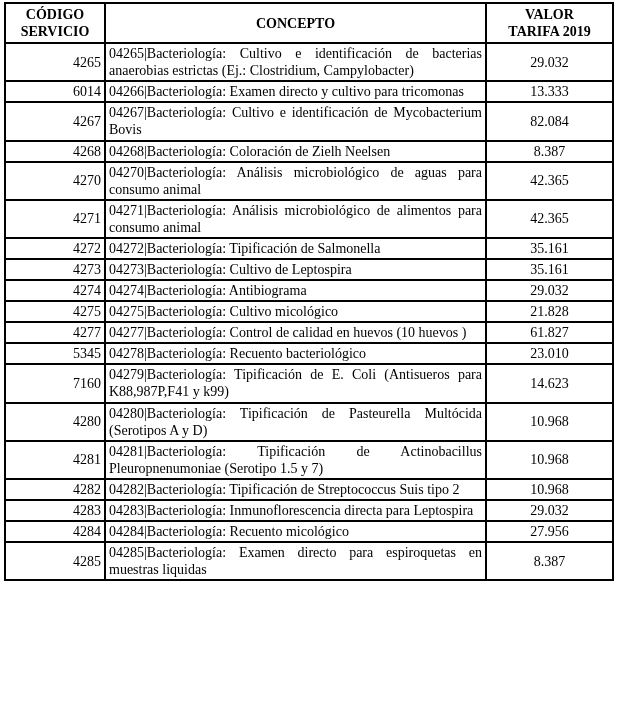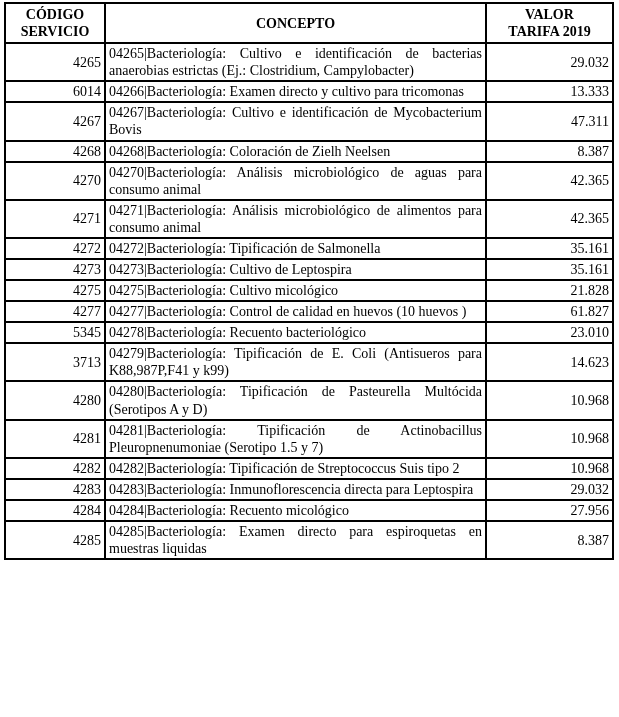--- a/index.html
+++ b/index.html
@@ -39,21 +39,21 @@
     padding: 2px 2px;
   }
   td.code-cell {
     text-align: right;
   }
   td.concept-cell {
     text-align: justify;
     padding: 1px 4px 1px 5px;
   }
   td.value-cell {
-    text-align: right;
+    text-align: center;
   }
 </style>
 </head>
 <body>
 
 <div class="page">
   <table class="tariff">
     <colgroup>
       <col class="c-code">
       <col class="c-conc">
@@ -75,21 +75,21 @@
     <td class="value-cell">29.032</td>
   </tr>
         <tr>
     <td class="code-cell">6014</td>
     <td class="concept-cell">04266|Bacteriología: Examen directo y cultivo para tricomonas</td>
     <td class="value-cell">13.333</td>
   </tr>
         <tr>
     <td class="code-cell">4267</td>
     <td class="concept-cell">04267|Bacteriología: Cultivo e identificación de Mycobacterium Bovis</td>
-    <td class="value-cell">47.311</td>
+    <td class="value-cell">82.084</td>
   </tr>
         <tr>
     <td class="code-cell">4268</td>
     <td class="concept-cell">04268|Bacteriología: Coloración de Zielh Neelsen</td>
     <td class="value-cell">8.387</td>
   </tr>
         <tr>
     <td class="code-cell">4270</td>
     <td class="concept-cell">04270|Bacteriología: Análisis microbiológico de aguas para consumo animal</td>
     <td class="value-cell">42.365</td>
@@ -103,36 +103,41 @@
     <td class="code-cell">4272</td>
     <td class="concept-cell">04272|Bacteriología: Tipificación de Salmonella</td>
     <td class="value-cell">35.161</td>
   </tr>
         <tr>
     <td class="code-cell">4273</td>
     <td class="concept-cell">04273|Bacteriología: Cultivo de Leptospira</td>
     <td class="value-cell">35.161</td>
   </tr>
         <tr>
+    <td class="code-cell">4274</td>
+    <td class="concept-cell">04274|Bacteriología: Antibiograma</td>
+    <td class="value-cell">29.032</td>
+  </tr>
+        <tr>
     <td class="code-cell">4275</td>
     <td class="concept-cell">04275|Bacteriología: Cultivo micológico</td>
     <td class="value-cell">21.828</td>
   </tr>
         <tr>
     <td class="code-cell">4277</td>
     <td class="concept-cell">04277|Bacteriología: Control de calidad en huevos (10 huevos )</td>
     <td class="value-cell">61.827</td>
   </tr>
         <tr>
     <td class="code-cell">5345</td>
     <td class="concept-cell">04278|Bacteriología: Recuento bacteriológico</td>
     <td class="value-cell">23.010</td>
   </tr>
         <tr>
-    <td class="code-cell">3713</td>
+    <td class="code-cell">7160</td>
     <td class="concept-cell">04279|Bacteriología: Tipificación de E. Coli (Antisueros para K88,987P,F41 y k99)</td>
     <td class="value-cell">14.623</td>
   </tr>
         <tr>
     <td class="code-cell">4280</td>
     <td class="concept-cell">04280|Bacteriología: Tipificación de Pasteurella Multócida (Serotipos A y D)</td>
     <td class="value-cell">10.968</td>
   </tr>
         <tr>
     <td class="code-cell">4281</td>

